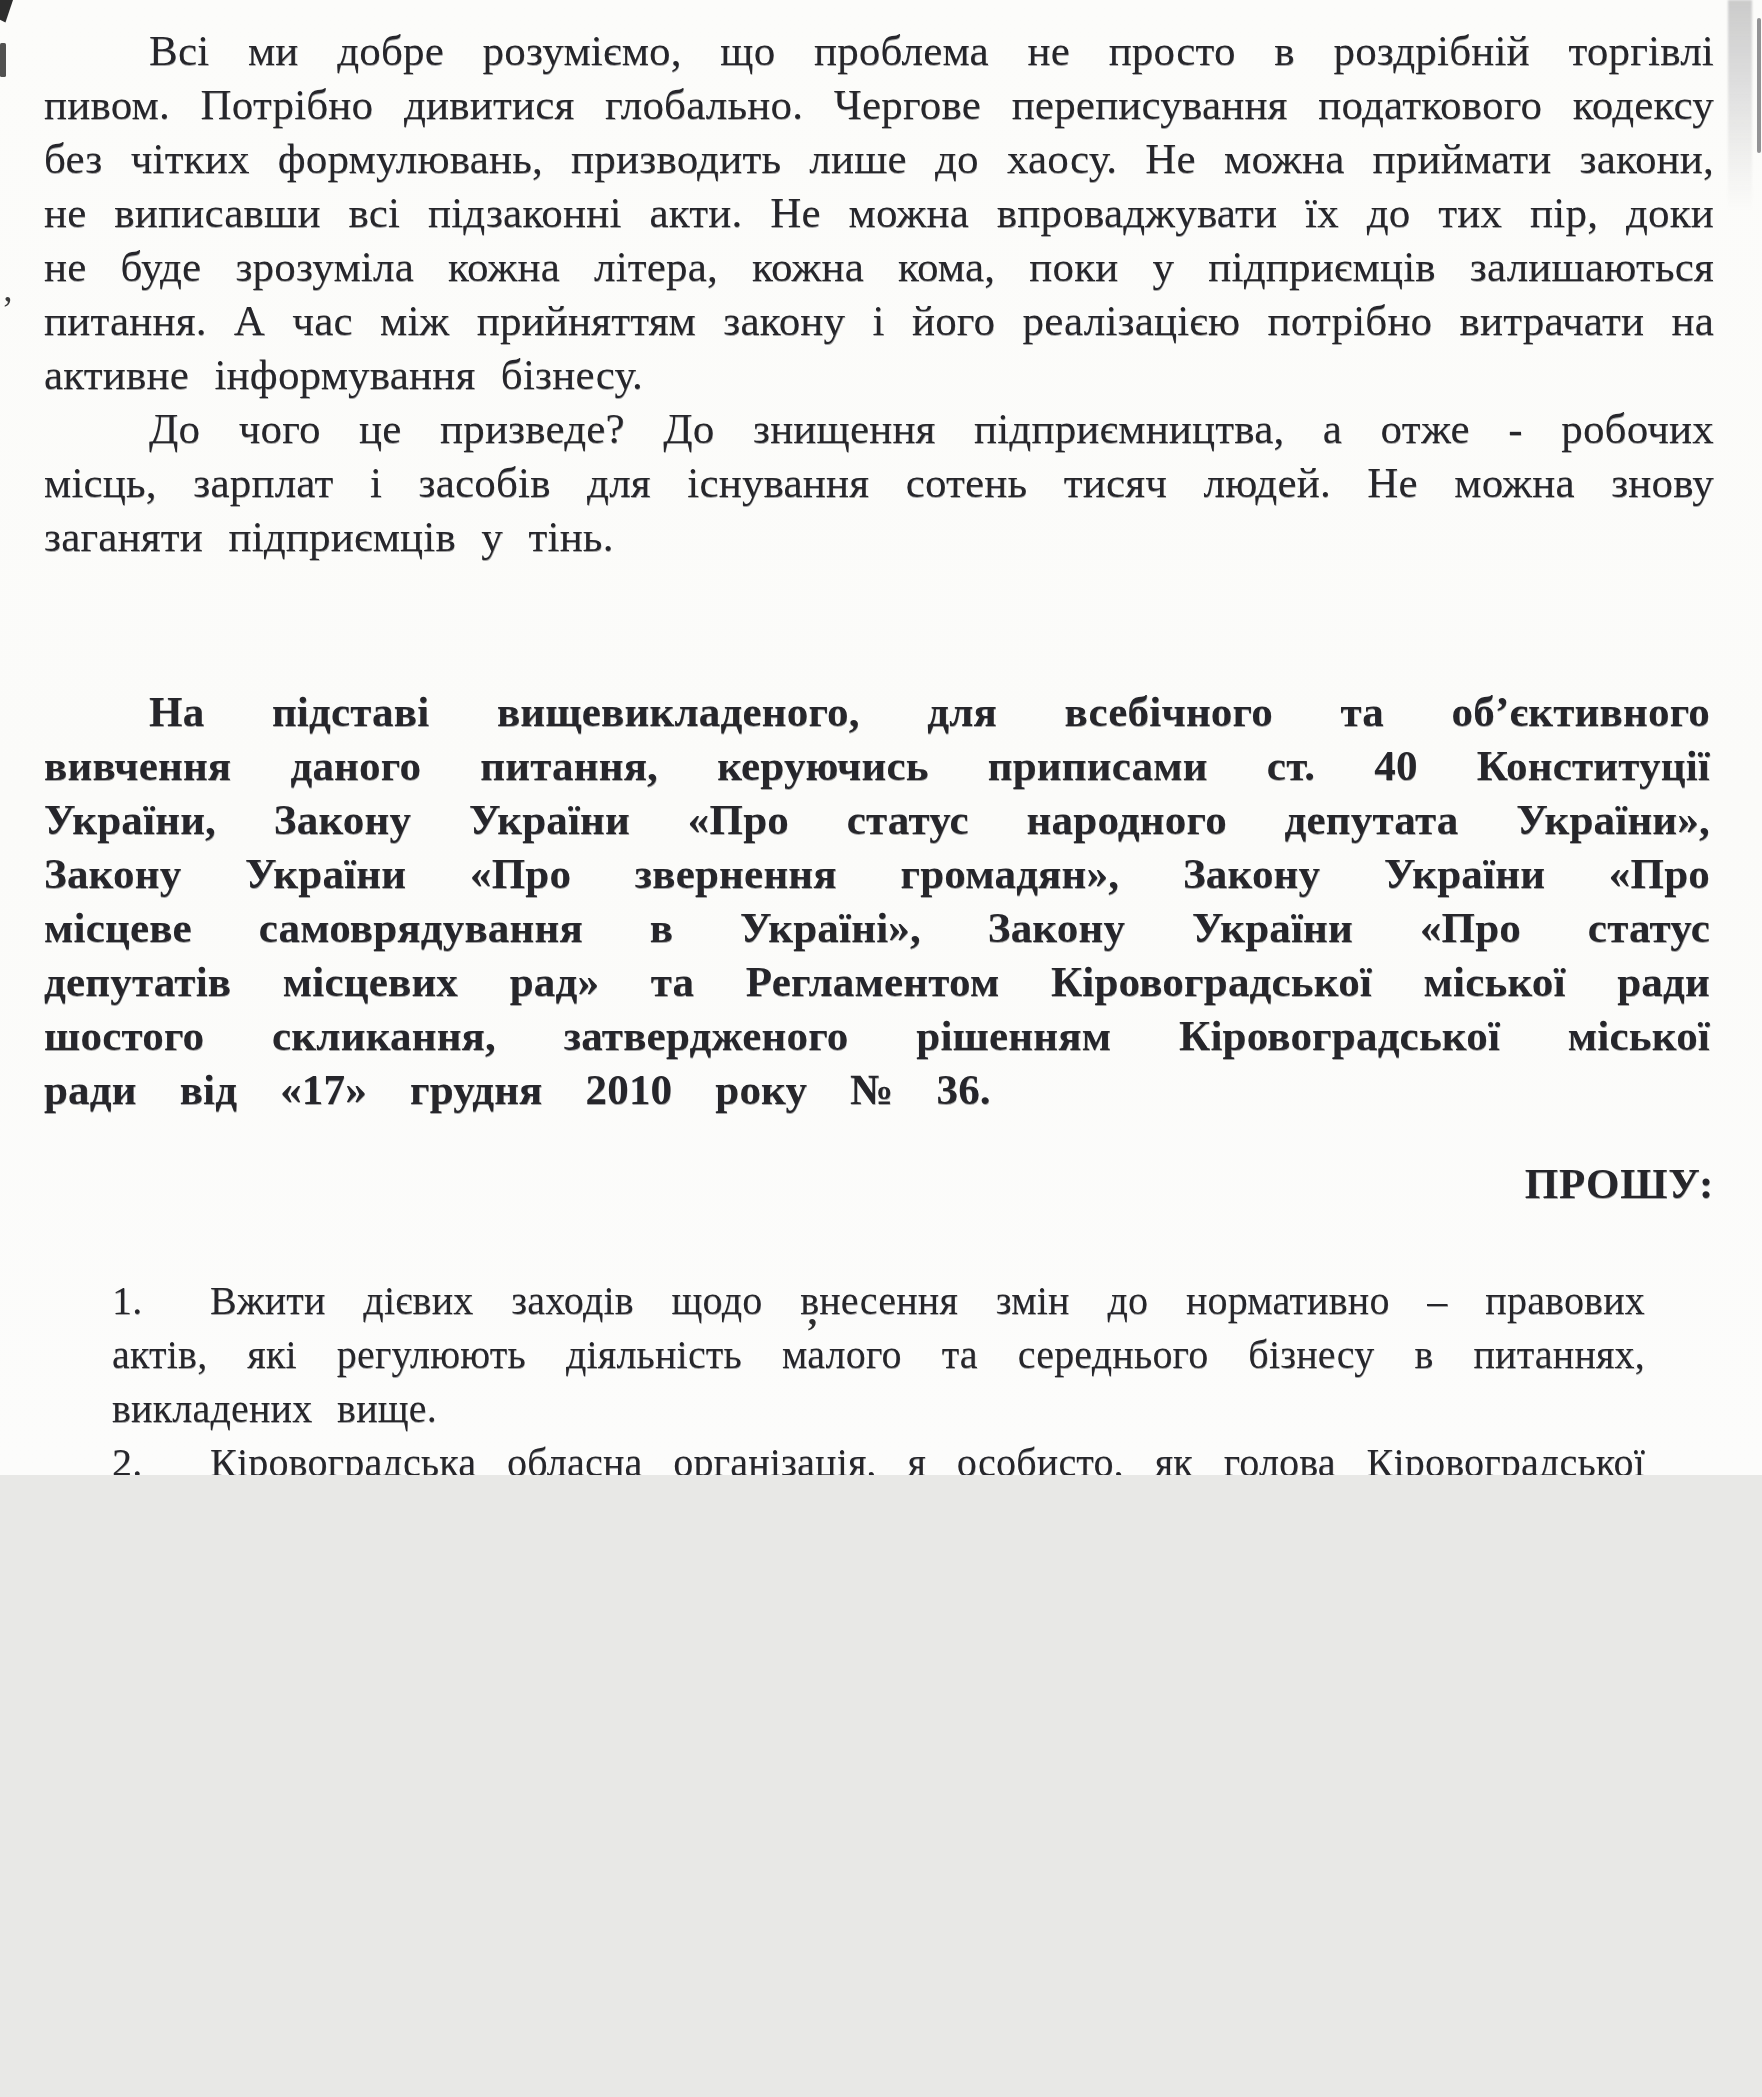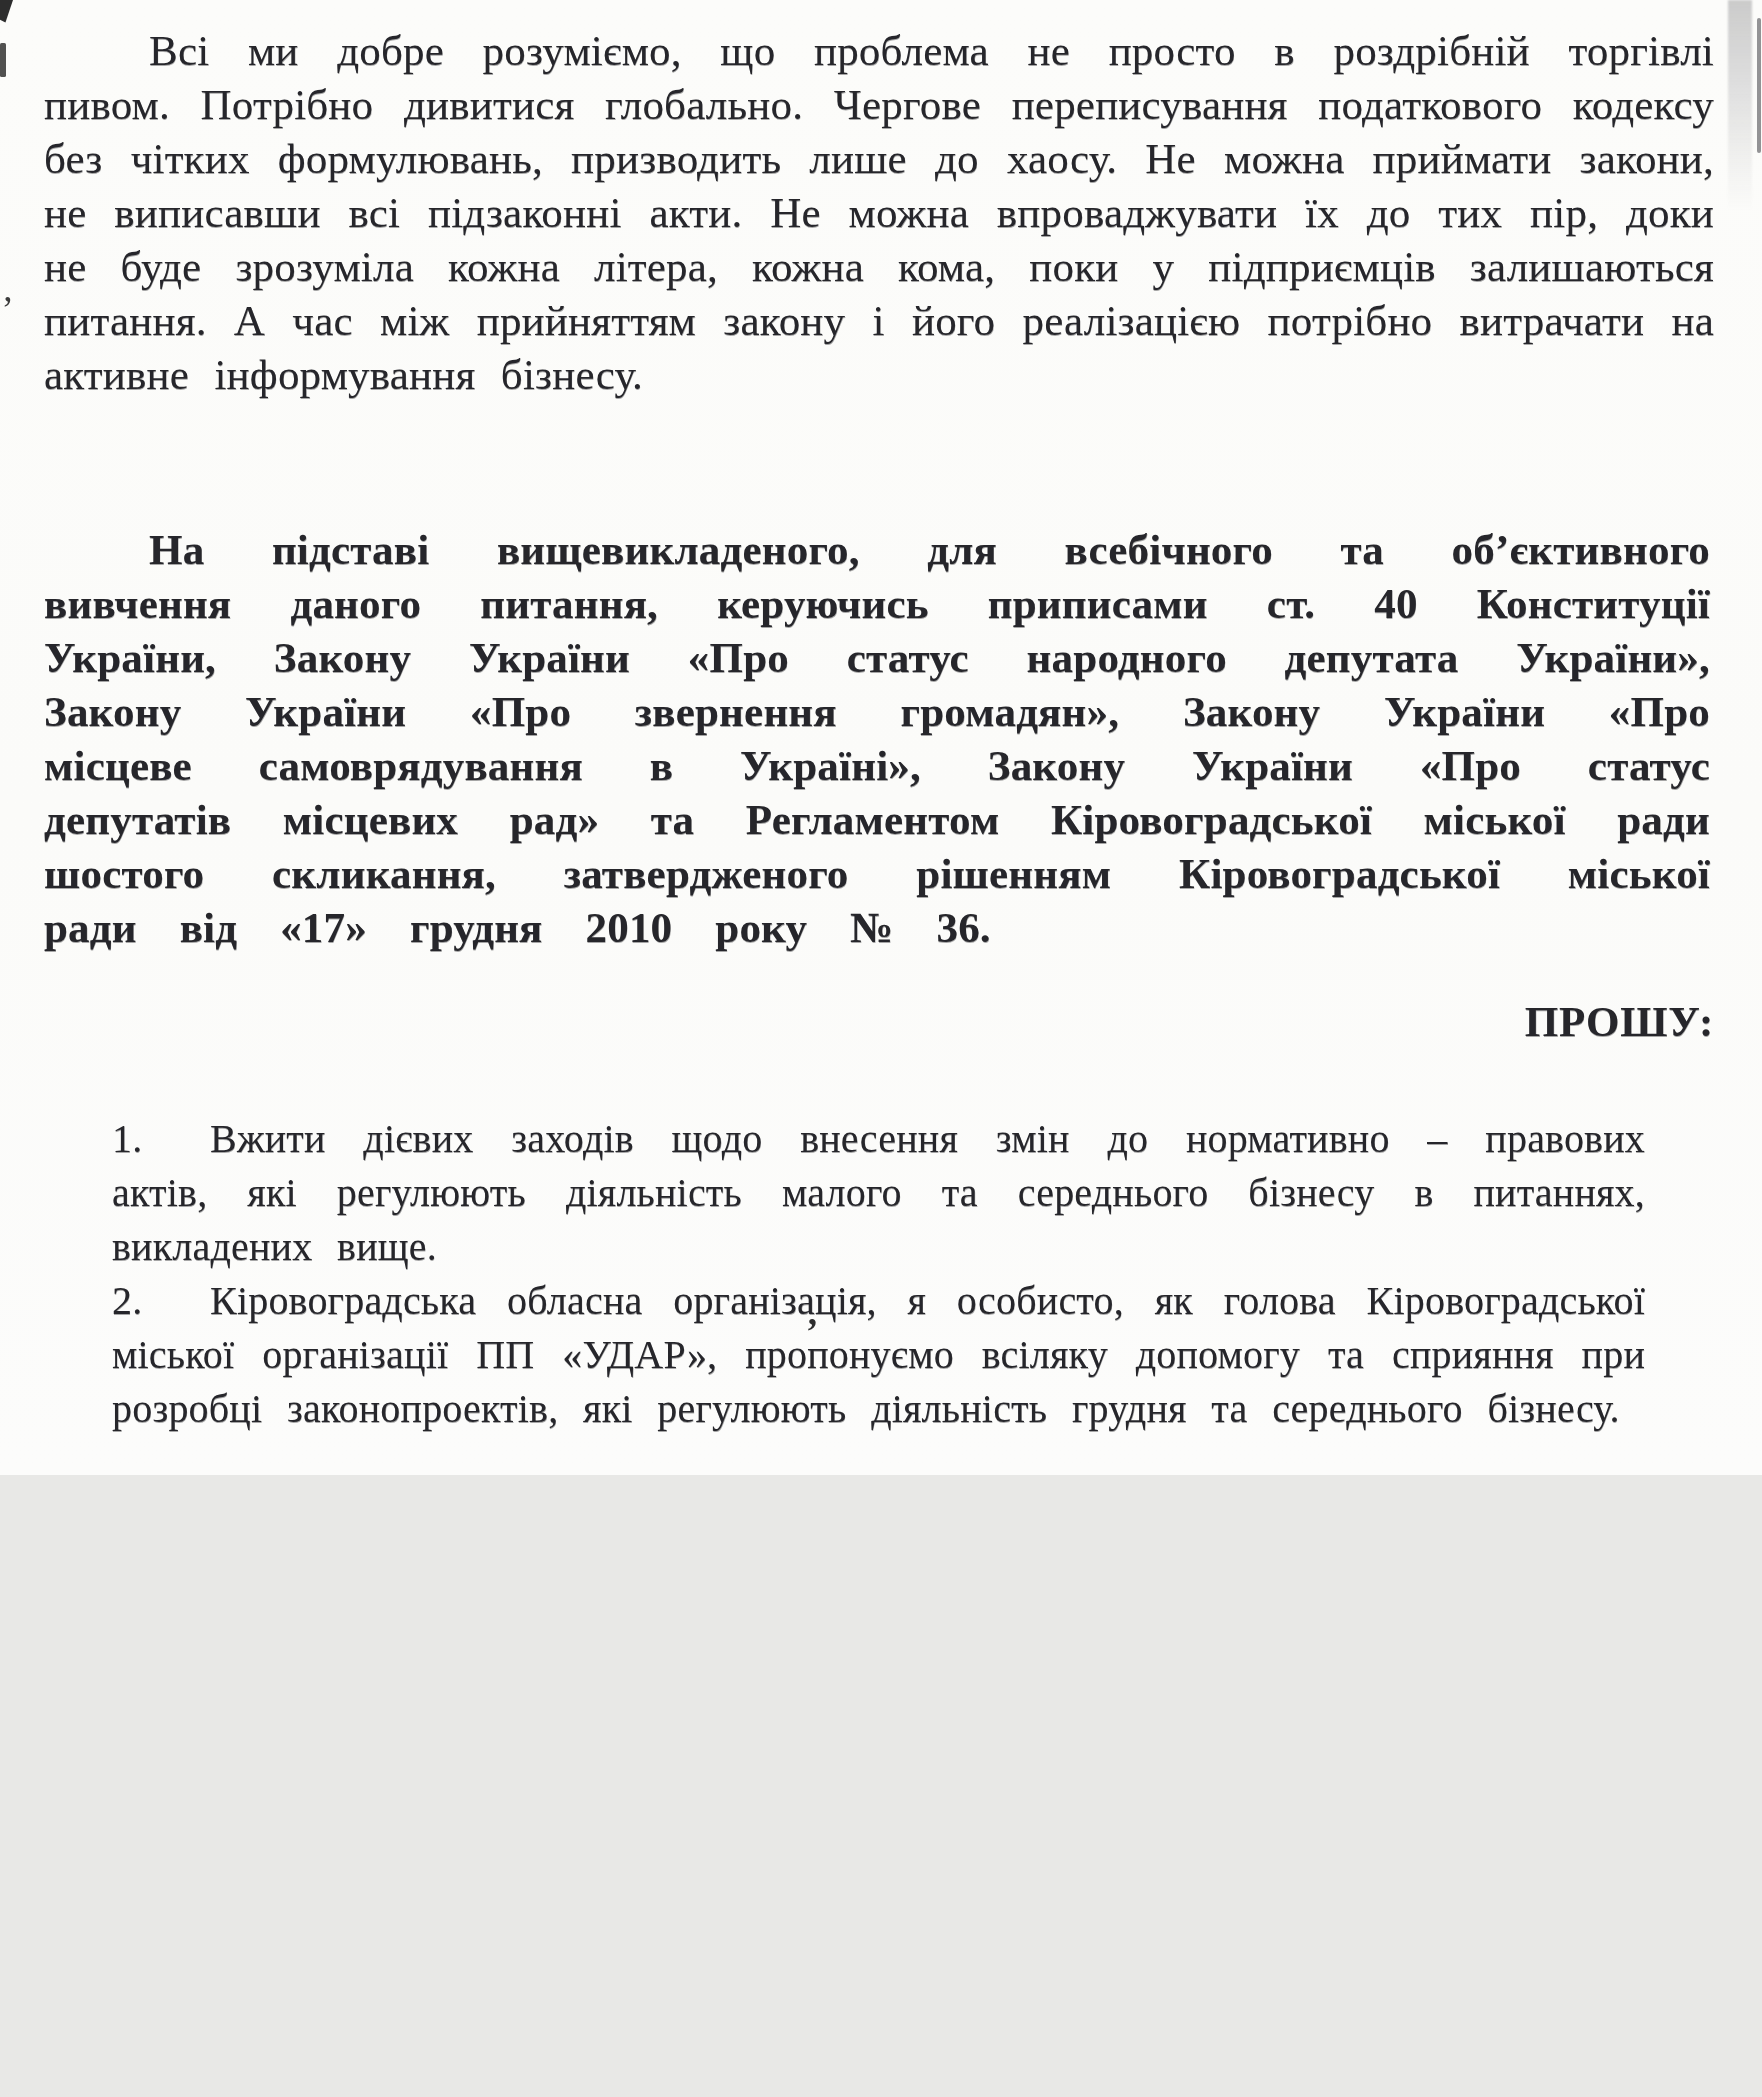--- a/index.html
+++ b/index.html
@@ -119,20 +119,21 @@
     background: rgba(60,60,66,.55); filter: blur(0.4px); border-radius: 2.4px;
   }
 </style>
 </head>
 <body>
 
 <div class="page">
 
   <div class="content">
     <p class="body-par">Всі ми добре розуміємо, що проблема не просто в роздрібній торгівлі пивом. Потрібно дивитися глобально. Чергове переписування податкового кодексу без чітких формулювань, призводить лише до хаосу. Не можна приймати закони, не виписавши всі підзаконні акти. Не можна впроваджувати їх до тих пір, доки не буде зрозуміла кожна літера, кожна кома, поки у підприємців залишаються питання. А час між прийняттям закону і його реалізацією потрібно витрачати на активне інформування бізнесу.</p>
+    <p class="body-par">До чого це призведе? До знищення підприємництва, а отже - робочих місць, зарплат і засобів для існування сотень тисяч людей. Не можна знову заганяти підприємців у тінь.</p>
 
     <p class="legal-par">На підставі вищевикладеного, для всебічного та об’єктивного вивчення даного питання, керуючись приписами ст. 40 Конституції України, Закону України «Про статус народного депутата України», Закону України «Про звернення громадян», Закону України «Про місцеве самоврядування в Україні», Закону України «Про статус депутатів місцевих рад» та Регламентом Кіровоградської міської ради шостого скликання, затвердженого рішенням Кіровоградської міської ради від «17» грудня 2010 року № 36.</p>
 
     <div class="request-heading">ПРОШУ:</div>
 
     <div class="request-list">
       <p class="request-item"><span class="item-number">1.</span><span>Вжити дієвих заходів щодо внесення змін до нормативно – правових актів, які регулюють діяльність малого та середнього бізнесу в питаннях, викладених вище.</span></p>
       <p class="request-item"><span class="item-number">2.</span><span>Кіровоградська обласна організація, я особисто, як голова Кіровоградської міської організації ПП «УДАР», пропонуємо всіляку допомогу та сприяння при розробці законопроектів, які регулюють діяльність грудня та середнього бізнесу.</span></p>
     </div>
   </div>

